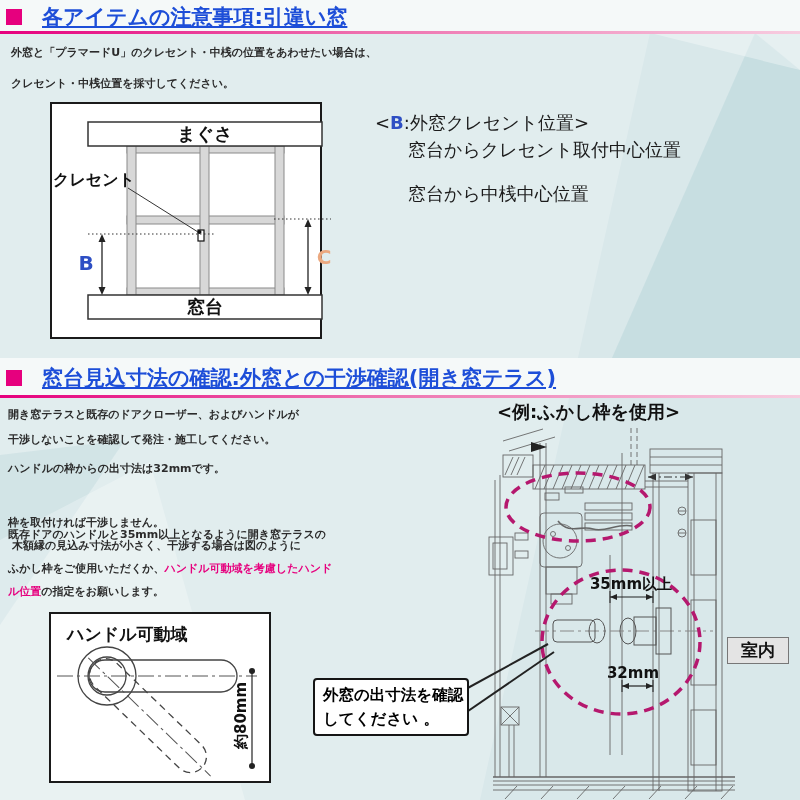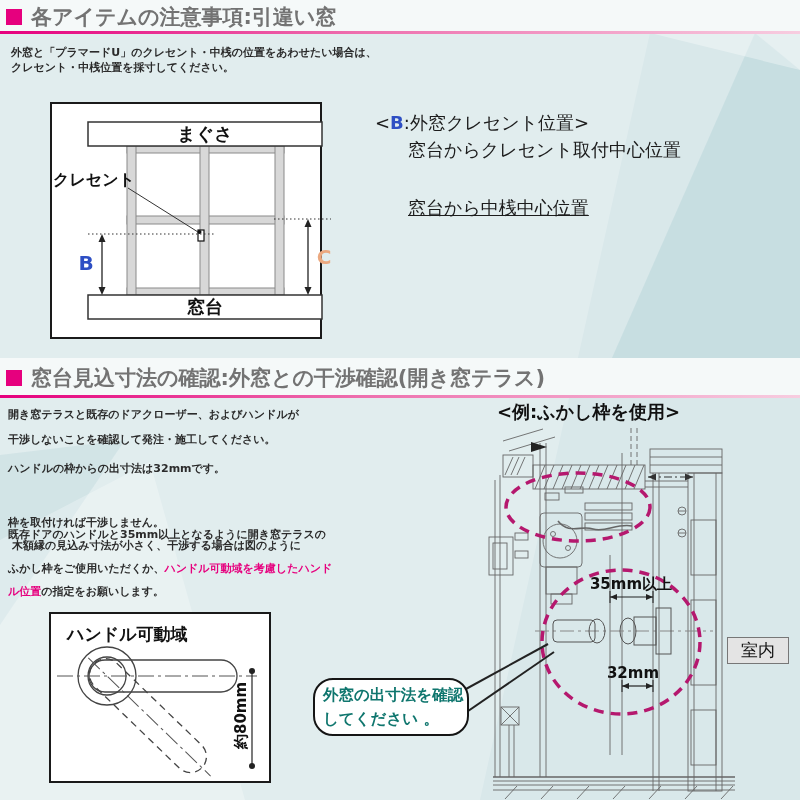--- a/index.html
+++ b/index.html
@@ -8,41 +8,41 @@
     background:#d9e8ea;
     font-family:"DejaVu Sans","Liberation Sans",sans-serif;
     color:#222;
   }
   .abs{position:absolute;}
   svg{display:block;}
   
   .band{position:absolute;left:0;width:800px;background:#f5f9f9;}
   .rule{position:absolute;left:0;width:800px;height:3px;
         background:linear-gradient(90deg,#e6007e 0%,#ee6fae 45%,#f7cde0 100%);}
-  .hdr{position:absolute;display:flex;align-items:center;gap:9px;
-       font-weight:bold;font-size:21px;color:#737373;white-space:nowrap;}
+  .hdr{position:absolute;display:flex;align-items:center;gap:20px;
+       font-weight:bold;font-size:21px;color:#1d4ed8;white-space:nowrap;text-decoration:underline;}
   .sq{width:16px;height:16px;background:#e6007e;flex:0 0 auto;}
   
   .t{position:absolute;font-size:11px;line-height:24px;color:#2b2b2b;white-space:nowrap;font-weight:bold;}
   .hl{color:#e6007e;}
   .legend-line{position:absolute;font-size:18px;color:#1c1c1c;white-space:nowrap;margin-top:16px;}
   .legend-b{color:#2e4fc4;font-weight:bold;}
   .legend-c{color:#eba87f;font-weight:bold;}
   
   .figbox{position:absolute;background:#ffffff;border:2.5px solid #1a1a1a;box-sizing:border-box;}
   
   .callout{position:absolute;left:313px;top:678px;width:156px;height:58px;
-           background:#ffffff;border:2px solid #151515;border-radius:20px;
+           background:#ffffff;border:2px solid #151515;border-radius:4px;
            box-sizing:border-box;padding:3px 8px;
-           font-size:15.5px;line-height:24px;font-weight:600;color:#0f766e;white-space:nowrap;}
+           font-size:15.5px;line-height:24px;font-weight:600;color:#000000;white-space:nowrap;}
   
   .room{position:absolute;left:727px;top:637px;width:62px;height:27px;
         background:#e4e4e4;border:1.5px solid #777;box-sizing:border-box;
         display:flex;align-items:center;justify-content:center;
-        font-size:17px;font-weight:normal;color:#111;}
+        font-size:17px;font-weight:bold;color:#111;}
   .example{position:absolute;left:497px;top:400px;font-size:18px;font-weight:bold;color:#111;white-space:nowrap;}
 </style>
 </head>
 <body>
 
 <div id="page">
 
   <svg class="abs" style="left:0;top:0;" width="800" height="800" viewBox="0 0 800 800">
     <polygon points="0,33 650,33 480,800 0,800" fill="#ffffff" opacity="0.22"></polygon>
     <polygon points="755,33 800,70 800,358 612,358" fill="#9fc6cd" opacity="0.30"></polygon>
@@ -52,21 +52,21 @@
   </svg>
 
   <div class="band" style="top:0;height:31px;"></div>
   <div class="rule" style="top:31px;"></div>
   <div class="hdr" style="left:6px;top:3px;">
     <span class="sq"></span>
     <span>各アイテムの注意事項:引違い窓</span>
   </div>
 
   <div class="t" style="left:11px;top:41px;">外窓と「プラマードU」のクレセント・中桟の位置をあわせたい場合は、</div>
-  <div class="t" style="left:11px;top:56px;">クレセント・中桟位置を採寸してください。</div>
+  <div class="t" style="left:11px;top:72px;">クレセント・中桟位置を採寸してください。</div>
 
   <div class="figbox" style="left:50px;top:95px;width:272px;height:237px;margin-top:7px;">
     <svg width="301" height="232" viewBox="0 0 301 232">
 
       <g fill="#d8d8d8" stroke="#8a8a8a" stroke-width="1">
         <rect x="75" y="42" width="157" height="7"></rect>
         <rect x="75" y="112" width="157" height="8"></rect>
         <rect x="75" y="184" width="157" height="7"></rect>
         <rect x="75" y="42" width="9" height="149"></rect>
         <rect x="148" y="42" width="9" height="149"></rect>
@@ -98,21 +98,21 @@
         <line x1="256" y1="120" x2="256" y2="186" stroke="#222" stroke-width="1.3"></line>
         <polygon points="256,115 252.5,123 259.5,123" fill="#222"></polygon>
         <polygon points="256,191 252.5,183 259.5,183" fill="#222"></polygon>
       </g>
       <text x="272" y="160" font-size="20" font-weight="bold" fill="#eba87f" text-anchor="middle">C</text>
     </svg>
   </div>
 
   <div class="legend-line" style="left:375px;top:95px;"><span>&lt;</span><span class="legend-b">B</span><span>:外窓クレセント位置&gt;</span></div>
   <div class="legend-line" style="left:408px;top:122px;">窓台からクレセント取付中心位置</div>
-  <div class="legend-line" style="left:408px;top:180px;text-decoration:underline;">窓台から中桟中心位置</div>
+  <div class="legend-line" style="left:408px;top:166px;">窓台から中桟中心位置</div>
 
   <div class="band" style="top:358px;height:37px;"></div>
   <div class="rule" style="top:395px;"></div>
   <div class="hdr" style="left:6px;top:364px;">
     <span class="sq"></span>
     <span>窓台見込寸法の確認:外窓との干渉確認(開き窓テラス)</span>
   </div>
 
   <div class="t" style="left:8px;top:403px;">開き窓テラスと既存のドアクローザー、およびハンドルが</div>
   <div class="t" style="left:8px;top:428px;">干渉しないことを確認して発注・施工してください。</div>

